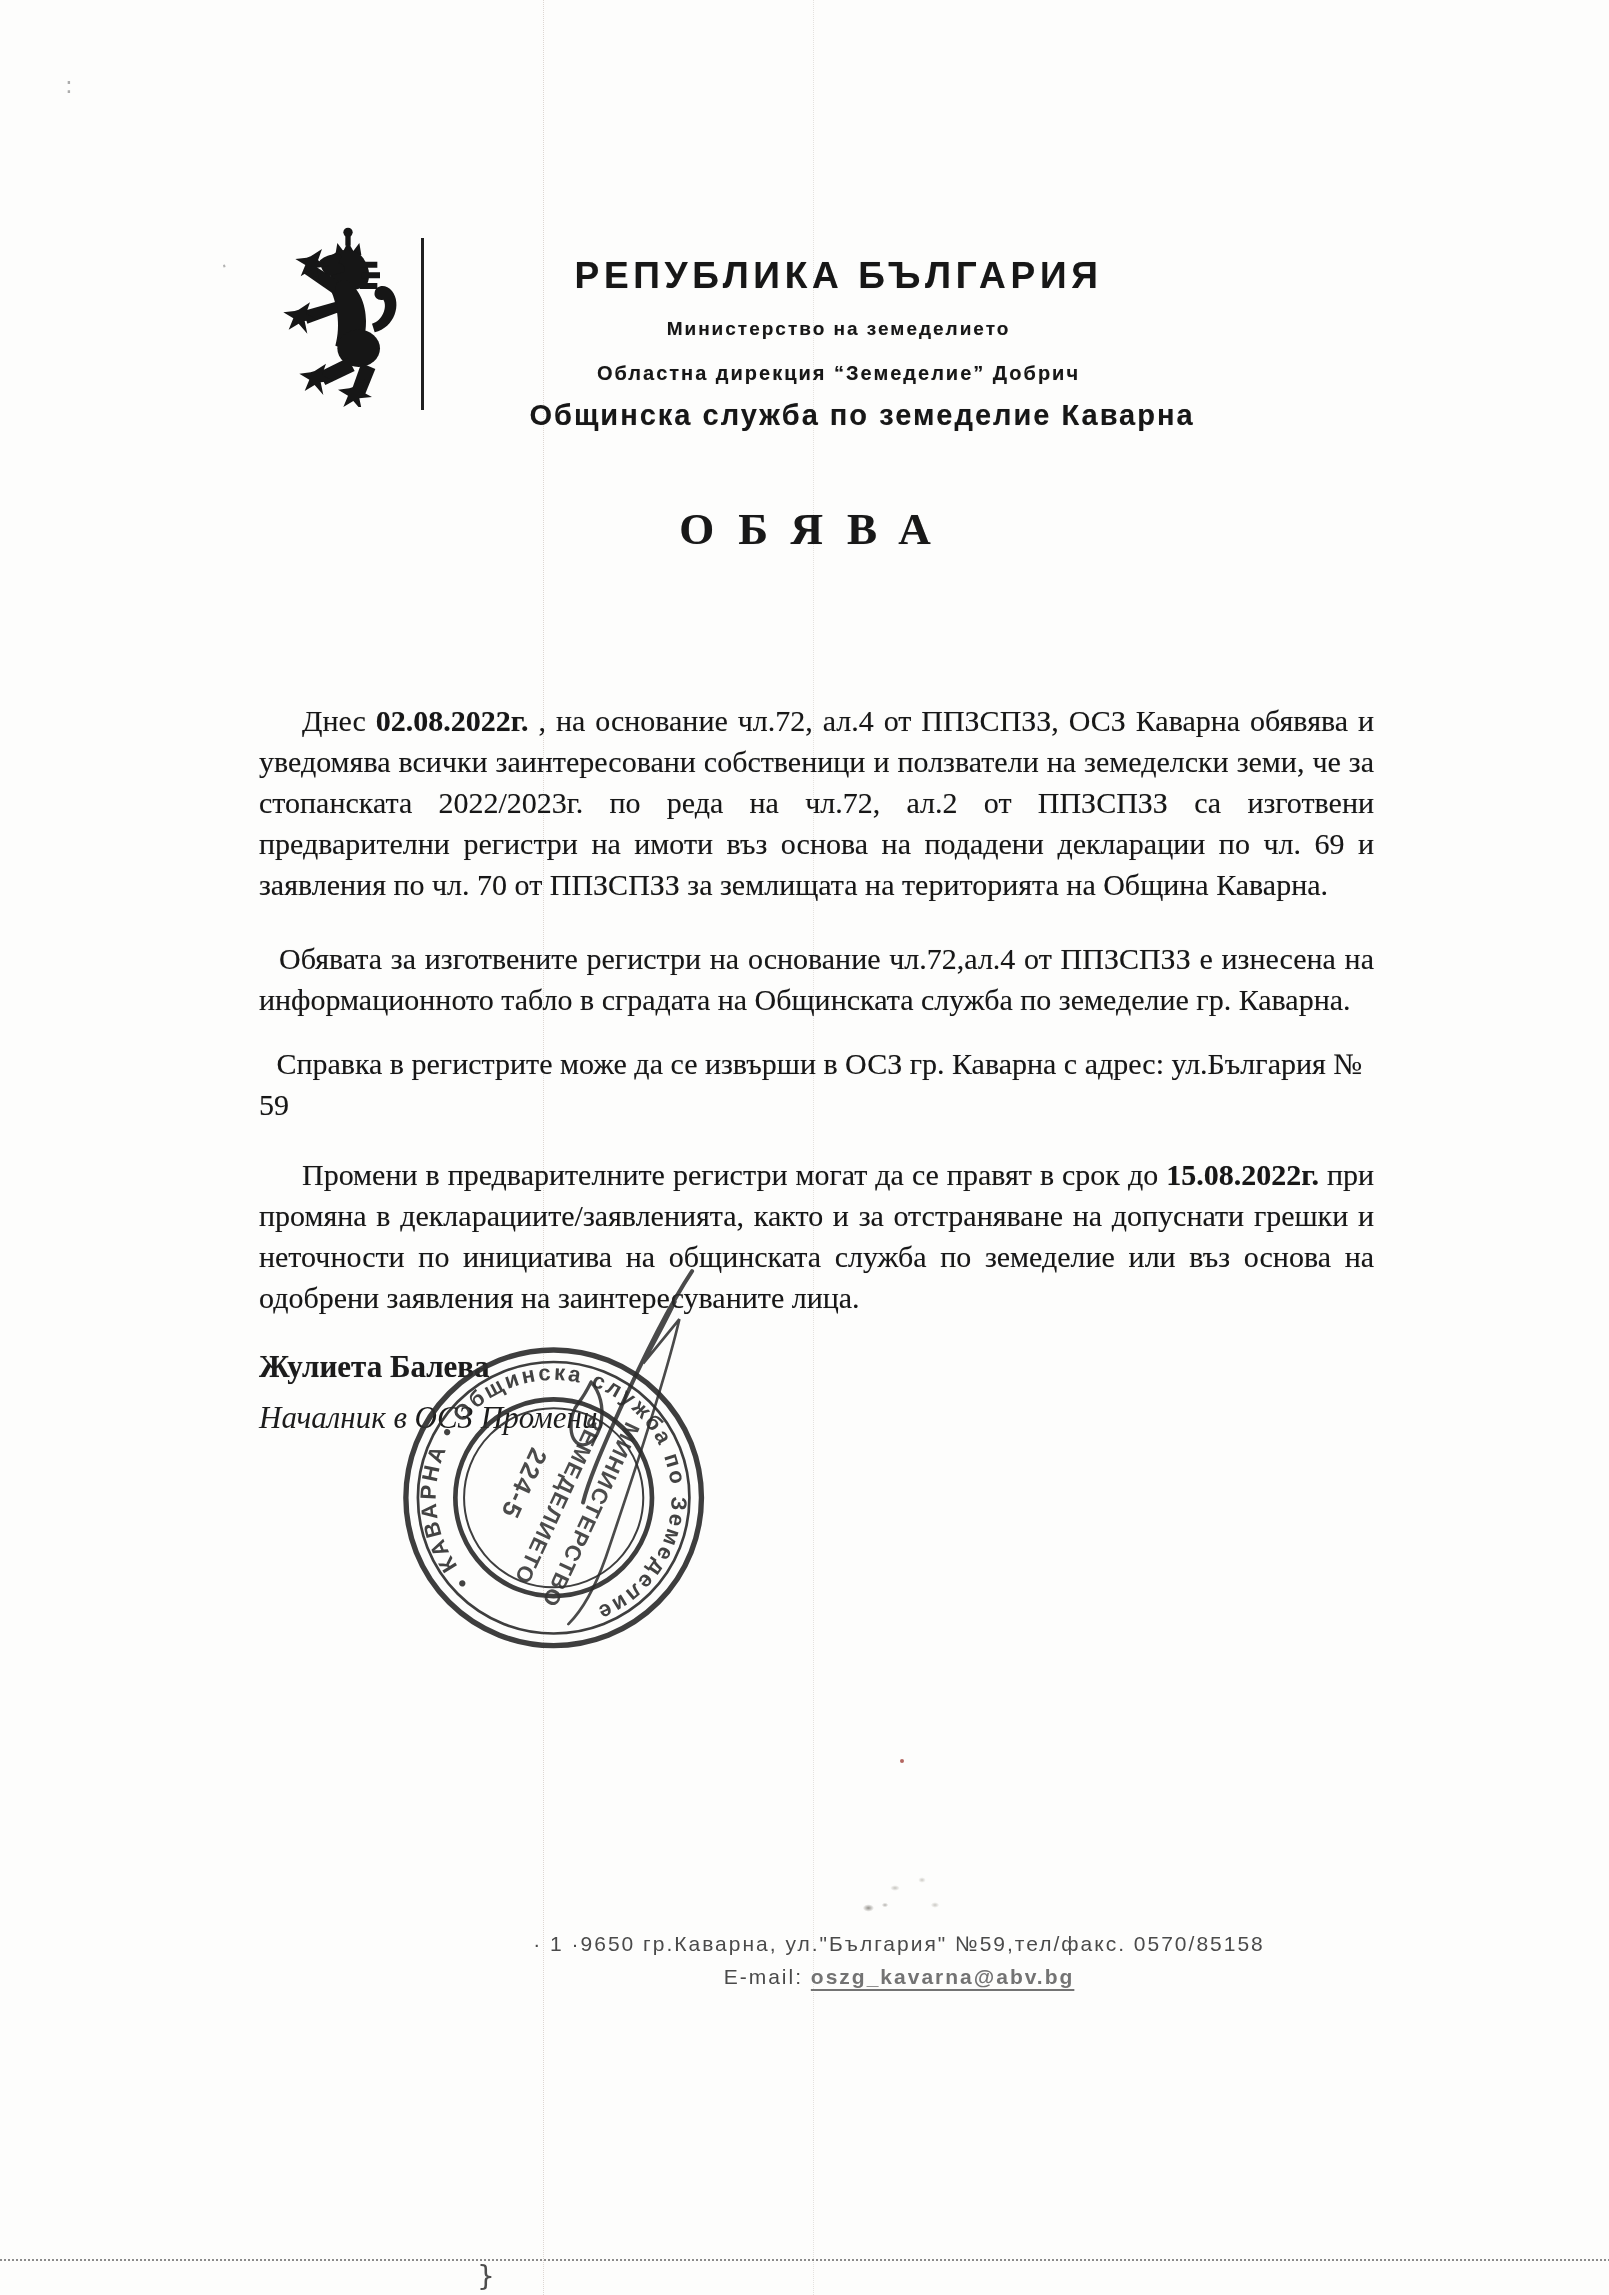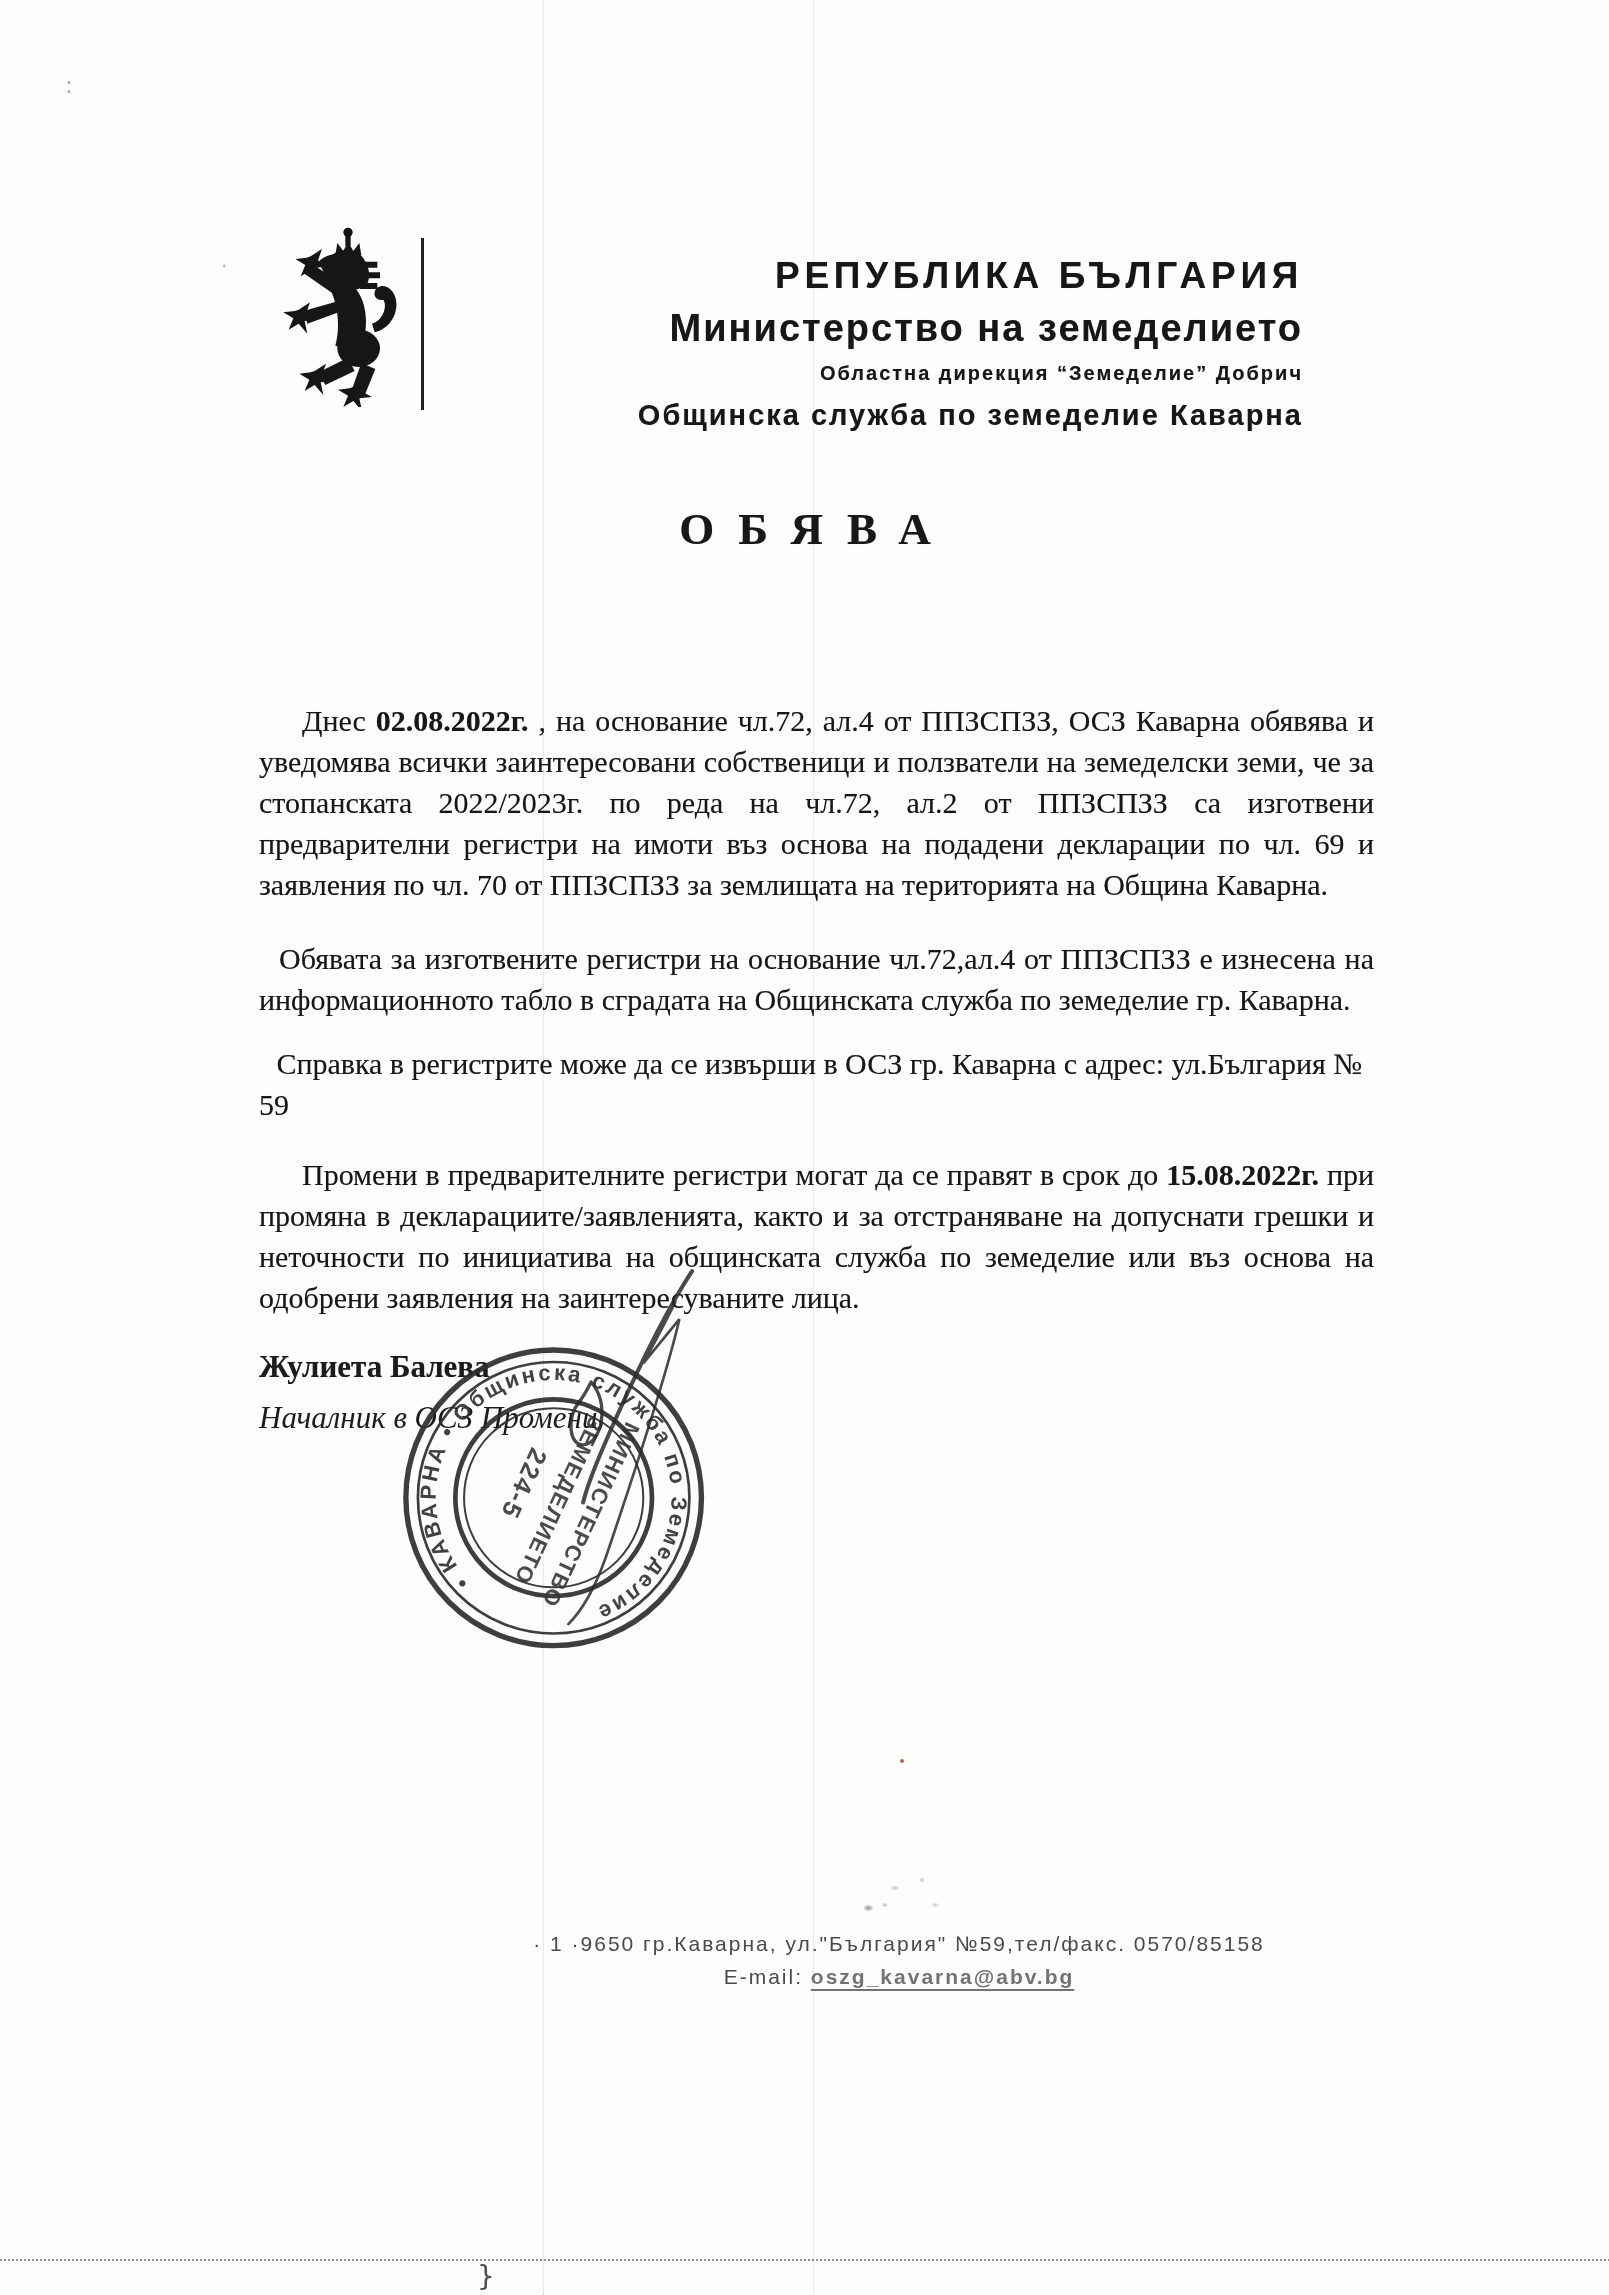--- a/index.html
+++ b/index.html
@@ -26,25 +26,25 @@
       radial-gradient(8px 5.3px at 13.4px 40px, rgba(60,55,45,.55), transparent 70%),
       radial-gradient(6.7px 4px at 40px 20px, rgba(90,85,70,.35), transparent 70%),
       radial-gradient(5.3px 4px at 67px 12px, rgba(90,85,70,.30), transparent 70%),
       radial-gradient(6px 4px at 80px 37px, rgba(90,85,70,.32), transparent 70%),
       radial-gradient(4.7px 3.3px at 30px 37px, rgba(70,65,55,.40), transparent 70%);
     filter:blur(0.7px);
   }
   
   .lion{position:absolute;left:281px;top:227px;}
   .vrule{position:absolute;left:421px;top:238px;width:2.7px;height:172px;background:#202020;}
-  .head-lines{position:absolute;left:374px;top:246px;width:929px;text-align:right;
+  .head-lines{position:absolute;left:374px;top:246px;width:929px;text-align:center;
     font-family:"Liberation Sans", sans-serif;font-weight:bold;color:#171717;
     text-shadow:0 0 0.7px rgba(0,0,0,.35);}
   .hl1{font-size:37px;letter-spacing:4.7px;line-height:59px;}
-  .hl2{font-size:38px;letter-spacing:2px;line-height:47px;}
+  .hl2{font-size:19px;letter-spacing:2px;line-height:47px;}
   .hl3{font-size:20px;letter-spacing:2px;line-height:43px;}
   .hl4{font-size:29px;letter-spacing:2px;line-height:40px;padding-left:47px;}
   
   .doc-title{position:absolute;left:0;right:0;top:503px;text-align:center;
     font-family:"Liberation Serif",serif;font-weight:bold;font-size:45px;
     letter-spacing:24px;text-indent:24px;color:#181818;text-shadow:0 0 0.7px rgba(0,0,0,.4);}
   
   .content{position:absolute;left:259px;top:700px;width:1115px;
     font-size:30px;line-height:41px;text-align:justify;color:#171717;
     text-shadow:0 0 0.7px rgba(10,10,10,.38);}

